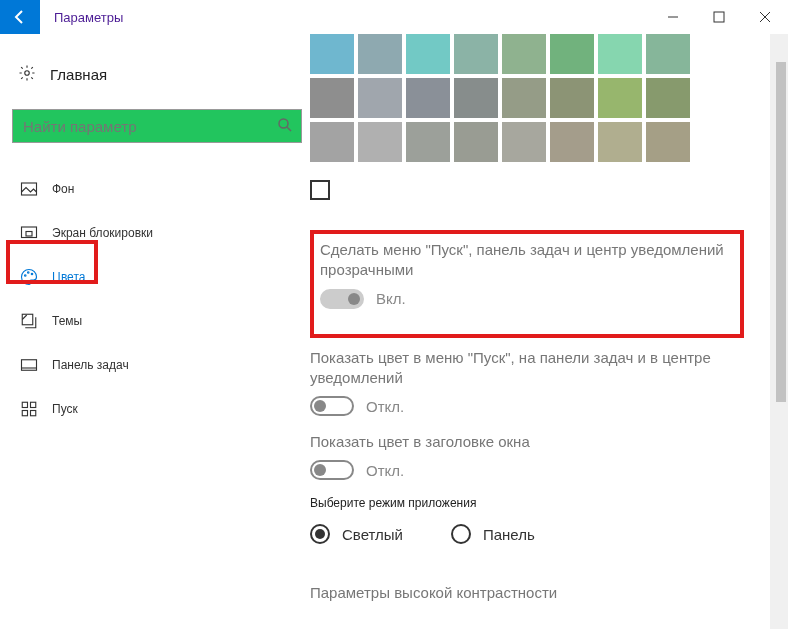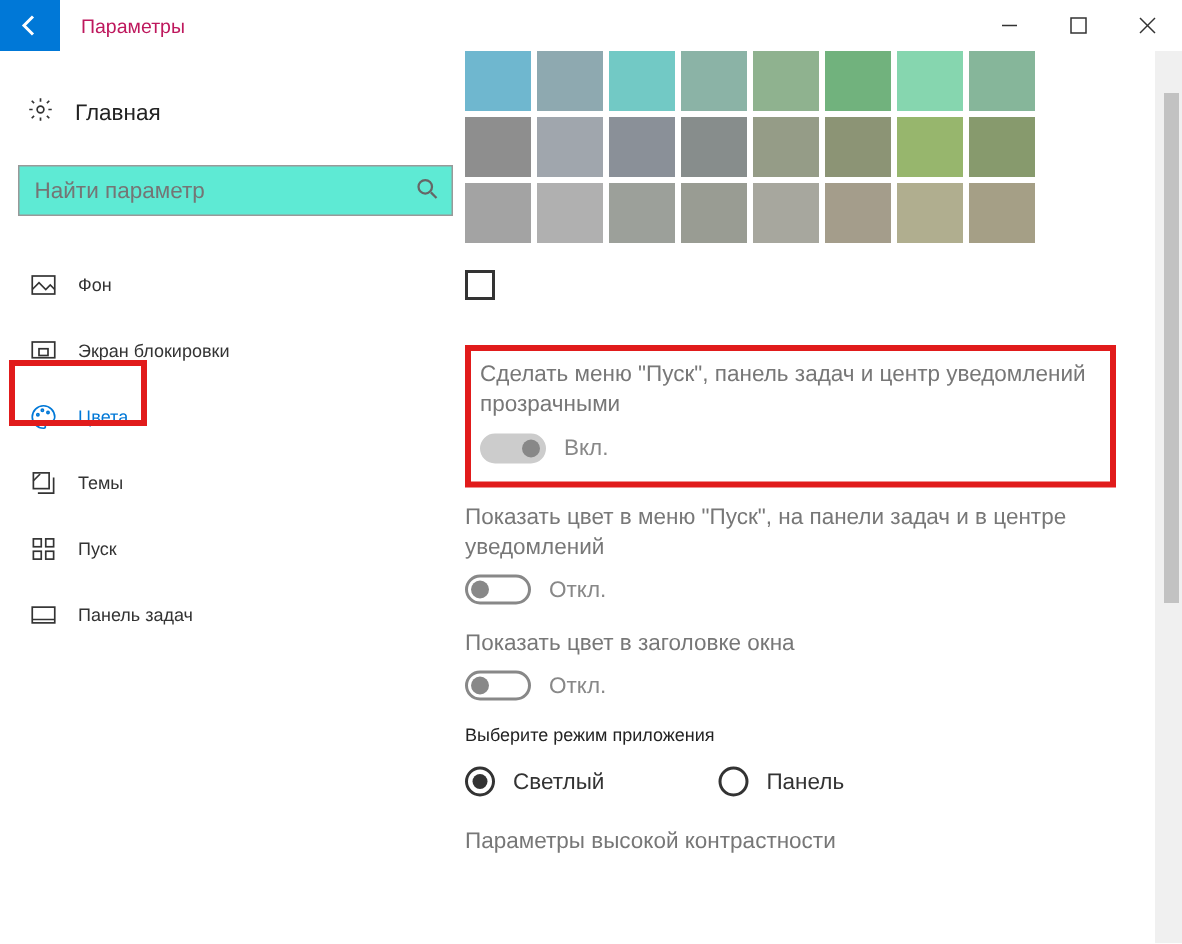--- a/index.html
+++ b/index.html
@@ -2,31 +2,31 @@
 <html><head>
 <meta charset="utf-8">
 <style>
   * { box-sizing: border-box; margin: 0; padding: 0; font-family: "Segoe UI", Tahoma, sans-serif; }
   body { width: 788px; height: 629px; background: #fff; overflow: hidden; position: relative; }
 
   
   .titlebar { height: 34px; display: flex; align-items: stretch; font-size: 13px; color: #333; }
   .titlebar .back { width: 40px; background: #0078d7; display:flex; align-items:center; justify-content:center; }
   .titlebar .back svg { fill:#fff; }
-  .titlebar .title { flex:1; display:flex; align-items:center; padding-left:14px; color:#be185d; }
+  .titlebar .title { flex:1; display:flex; align-items:center; padding-left:14px; color:#4c1d95; }
   .winbtn { width:46px; display:flex; align-items:center; justify-content:center; }
   .winbtn svg { stroke:#333; fill:none; stroke-width:1; }
 
   .content { display:flex; height: calc(100% - 34px); justify-content: space-between; }
 
   
   .sidebar { width: 310px; padding: 20px 12px 0 12px; }
   .side-home { display:flex; align-items:center; gap:14px; padding:10px 6px; font-size:15px; color:#222; margin-bottom:14px; }
   .search-wrap { position:relative; width:290px; margin-bottom:24px; }
-  .search-wrap input { width:100%; height:34px; border:1px solid #999; padding:0 36px 0 10px; font-size:15px; background:#5eead4; }
+  .search-wrap input { width:100%; height:34px; border:1px solid #999; padding:0 36px 0 10px; font-size:15px; background:#22c55e; }
   .search-wrap .sicon { position:absolute; right:8px; top:7px; }
 
   .sec-title { font-size:15px; color:#444; padding:6px 2px; margin-bottom:12px; }
 
   .nav-item { display:flex; align-items:center; gap:14px; height:44px; padding:0 8px; font-size:12px; color:#333; cursor:pointer; }
   .nav-item.active { color:#0078d7; }
   .nav-item .nicon { width:18px; height:18px; flex-shrink:0; }
 
   .highlight-nav { position:absolute; border:4px solid #e11b1b; left:6px; top:240px; width:92px; height:44px; pointer-events:none; }
 
@@ -45,21 +45,21 @@
 
   .setting-label { font-size:15px; color:#777; line-height:1.35; margin-bottom:8px; }
   .toggle-row { display:flex; align-items:center; gap:12px; margin-bottom:16px; }
   .toggle { width:44px; height:20px; border:2px solid #888; border-radius:20px; position:relative; background:#fff; }
   .toggle.off::after { content:""; position:absolute; left:2px; top:2px; width:12px; height:12px; border-radius:50%; background:#888; }
   .toggle.on-grey { background:#ccc; border-color:#ccc; }
   .toggle.on-grey::after { content:""; position:absolute; right:2px; top:2px; width:12px; height:12px; border-radius:50%; background:#888; }
   .tstate { font-size:15px; color:#888; }
 
   .mode-title { font-size:12px; color:#222; margin:14px 0 14px; }
-  .radios { display:flex; align-items:center; gap:76px; margin-bottom:21px; }
+  .radios { display:flex; align-items:center; gap:48px; margin-bottom:40px; }
   .radio { display:flex; align-items:center; gap:12px; }
   .rcircle { width:20px; height:20px; border:2px solid #333; border-radius:50%; position:relative; }
   .rcircle.sel::after { content:""; position:absolute; left:3px; top:3px; width:10px; height:10px; border-radius:50%; background:#333; }
   .rlabel { font-size:15px; color:#333; }
 
   .contrast { font-size:15px; color:#777; }
 
 </style>
 </head>
 <body>
@@ -138,34 +138,34 @@
       <span class="nicon"><svg width="18" height="18" viewBox="0 0 24 24" fill="none" stroke="#333" stroke-width="1.5">
             <rect x="3" y="3" width="14" height="14"></rect>
             <path d="M7 21h14V7"></path>
             <path d="M3 10l6-6"></path>
           </svg></span>
       <span>Темы</span>
     </div>
 
     <div class="nav-item">
       <span class="nicon"><svg width="18" height="18" viewBox="0 0 24 24" fill="none" stroke="#333" stroke-width="1.5">
+            <rect x="2" y="5" width="20" height="14"></rect>
+            <line x1="2" y1="16" x2="22" y2="16"></line>
+          </svg></span>
+      <span>Панель задач</span>
+    </div>
+
+    <div class="nav-item">
+      <span class="nicon"><svg width="18" height="18" viewBox="0 0 24 24" fill="none" stroke="#333" stroke-width="1.5">
             <rect x="3" y="3" width="7" height="7"></rect>
             <rect x="14" y="3" width="7" height="7"></rect>
             <rect x="3" y="14" width="7" height="7"></rect>
             <rect x="14" y="14" width="7" height="7"></rect>
           </svg></span>
       <span>Пуск</span>
-    </div>
-
-    <div class="nav-item">
-      <span class="nicon"><svg width="18" height="18" viewBox="0 0 24 24" fill="none" stroke="#333" stroke-width="1.5">
-            <rect x="2" y="5" width="20" height="14"></rect>
-            <line x1="2" y1="16" x2="22" y2="16"></line>
-          </svg></span>
-      <span>Панель задач</span>
     </div>
   </div>
 
   <div class="main">
     <div class="swatch-grid" id="swatch-grid">
         <div class="swatch" style="background: rgb(111, 183, 207);"></div>
         <div class="swatch" style="background: rgb(142, 169, 176);"></div>
         <div class="swatch" style="background: rgb(114, 201, 197);"></div>
         <div class="swatch" style="background: rgb(139, 179, 166);"></div>
         <div class="swatch" style="background: rgb(143, 178, 143);"></div>
@@ -189,21 +189,21 @@
         <div class="swatch" style="background: rgb(176, 174, 143);"></div>
         <div class="swatch" style="background: rgb(165, 159, 134);"></div>
       </div>
 
     <div class="checkbox-row">
       <span class="cb"></span>
     </div>
 
     <div class="highlight-main">
       <div class="setting-label">Сделать меню "Пуск", панель задач и центр уведомлений прозрачными</div>
-      <div class="toggle-row" style="margin-bottom:0">
+      <div class="toggle-row" style="margin-bottom:13px">
         <span class="toggle on-grey"></span>
         <span class="tstate">Вкл.</span>
       </div>
     </div>
 
     <div class="setting-label">Показать цвет в меню "Пуск", на панели задач и в центре уведомлений</div>
     <div class="toggle-row">
       <span class="toggle off"></span>
       <span class="tstate">Откл.</span>
     </div>

